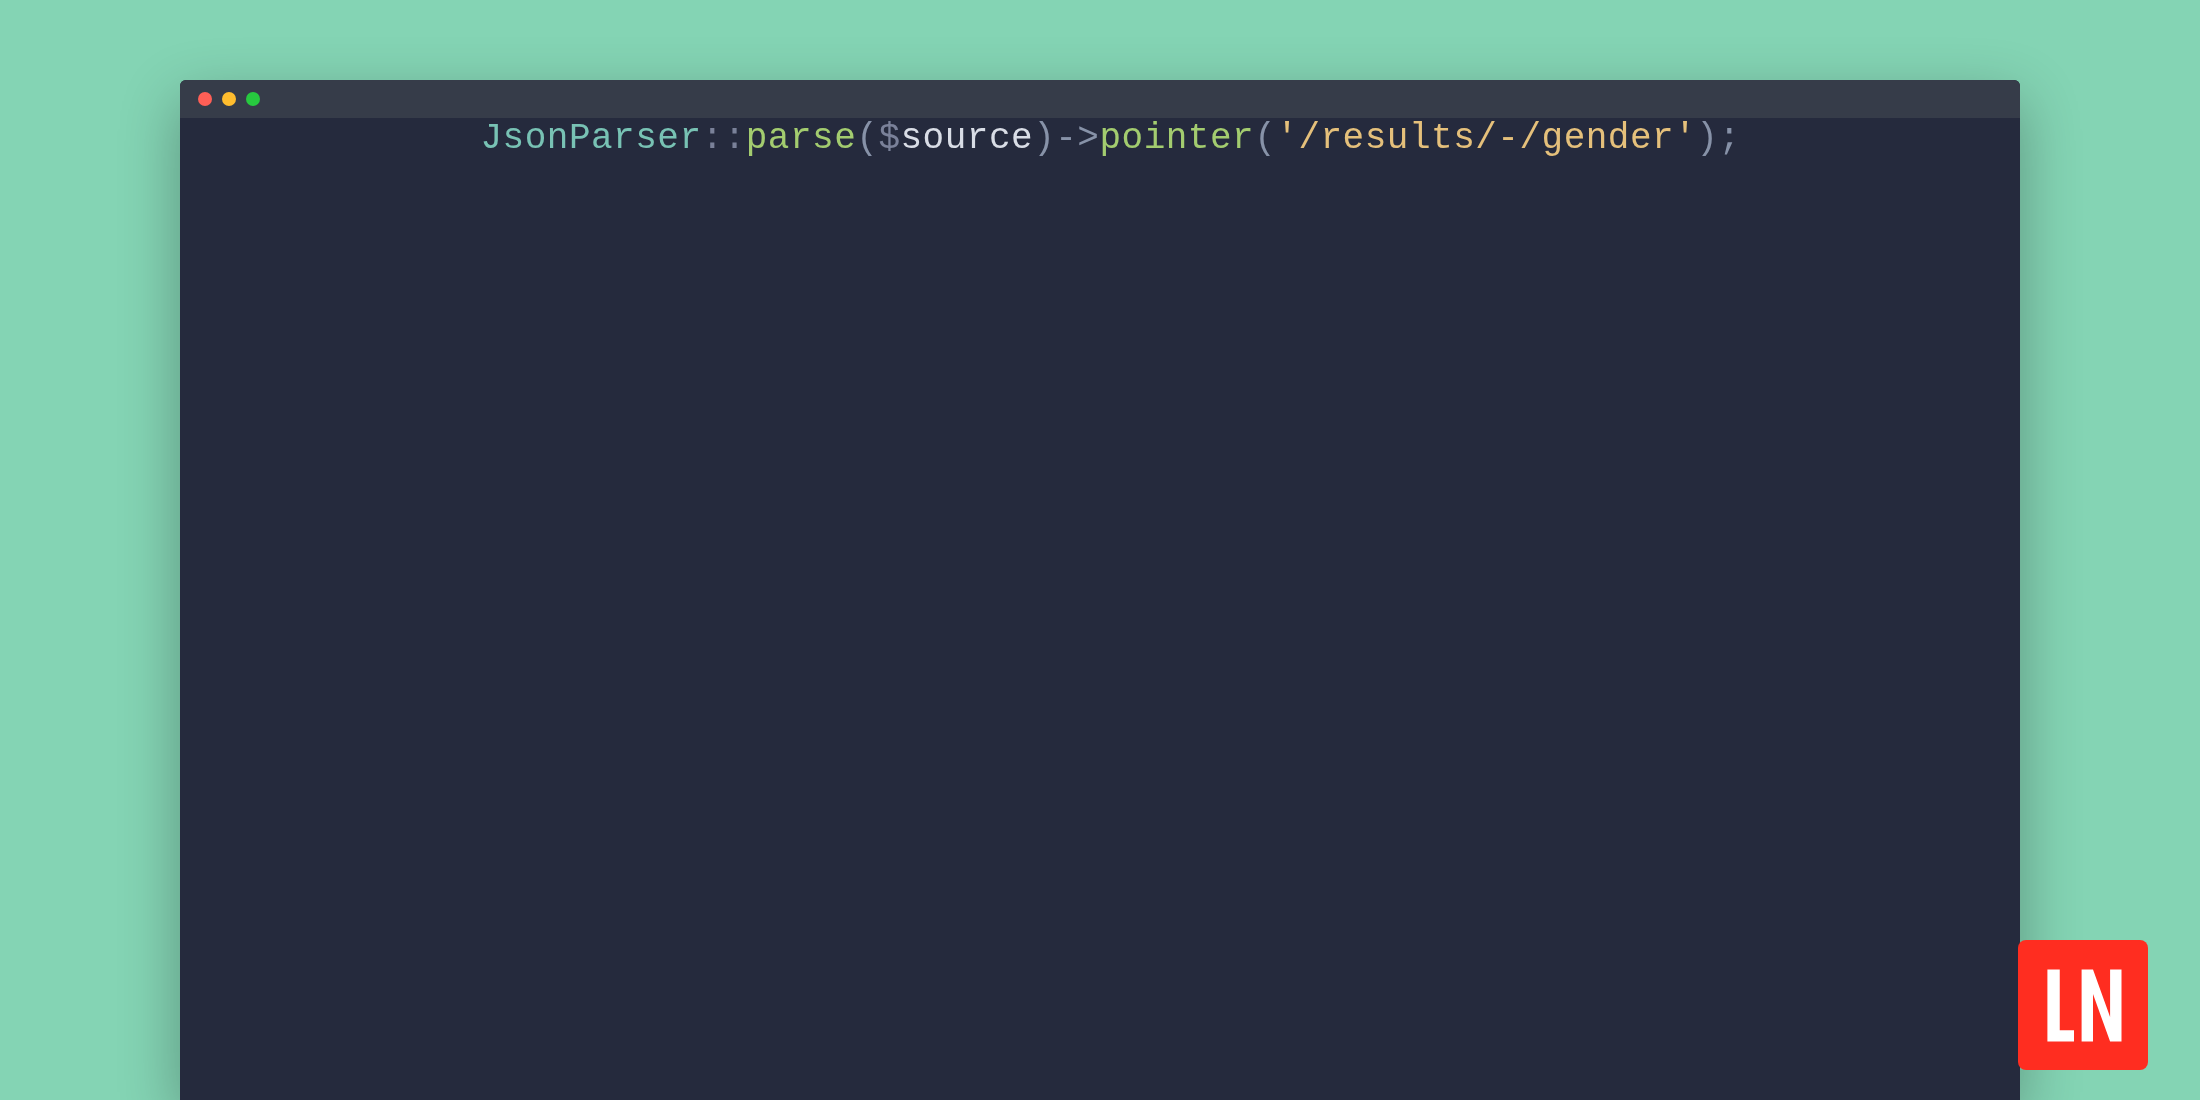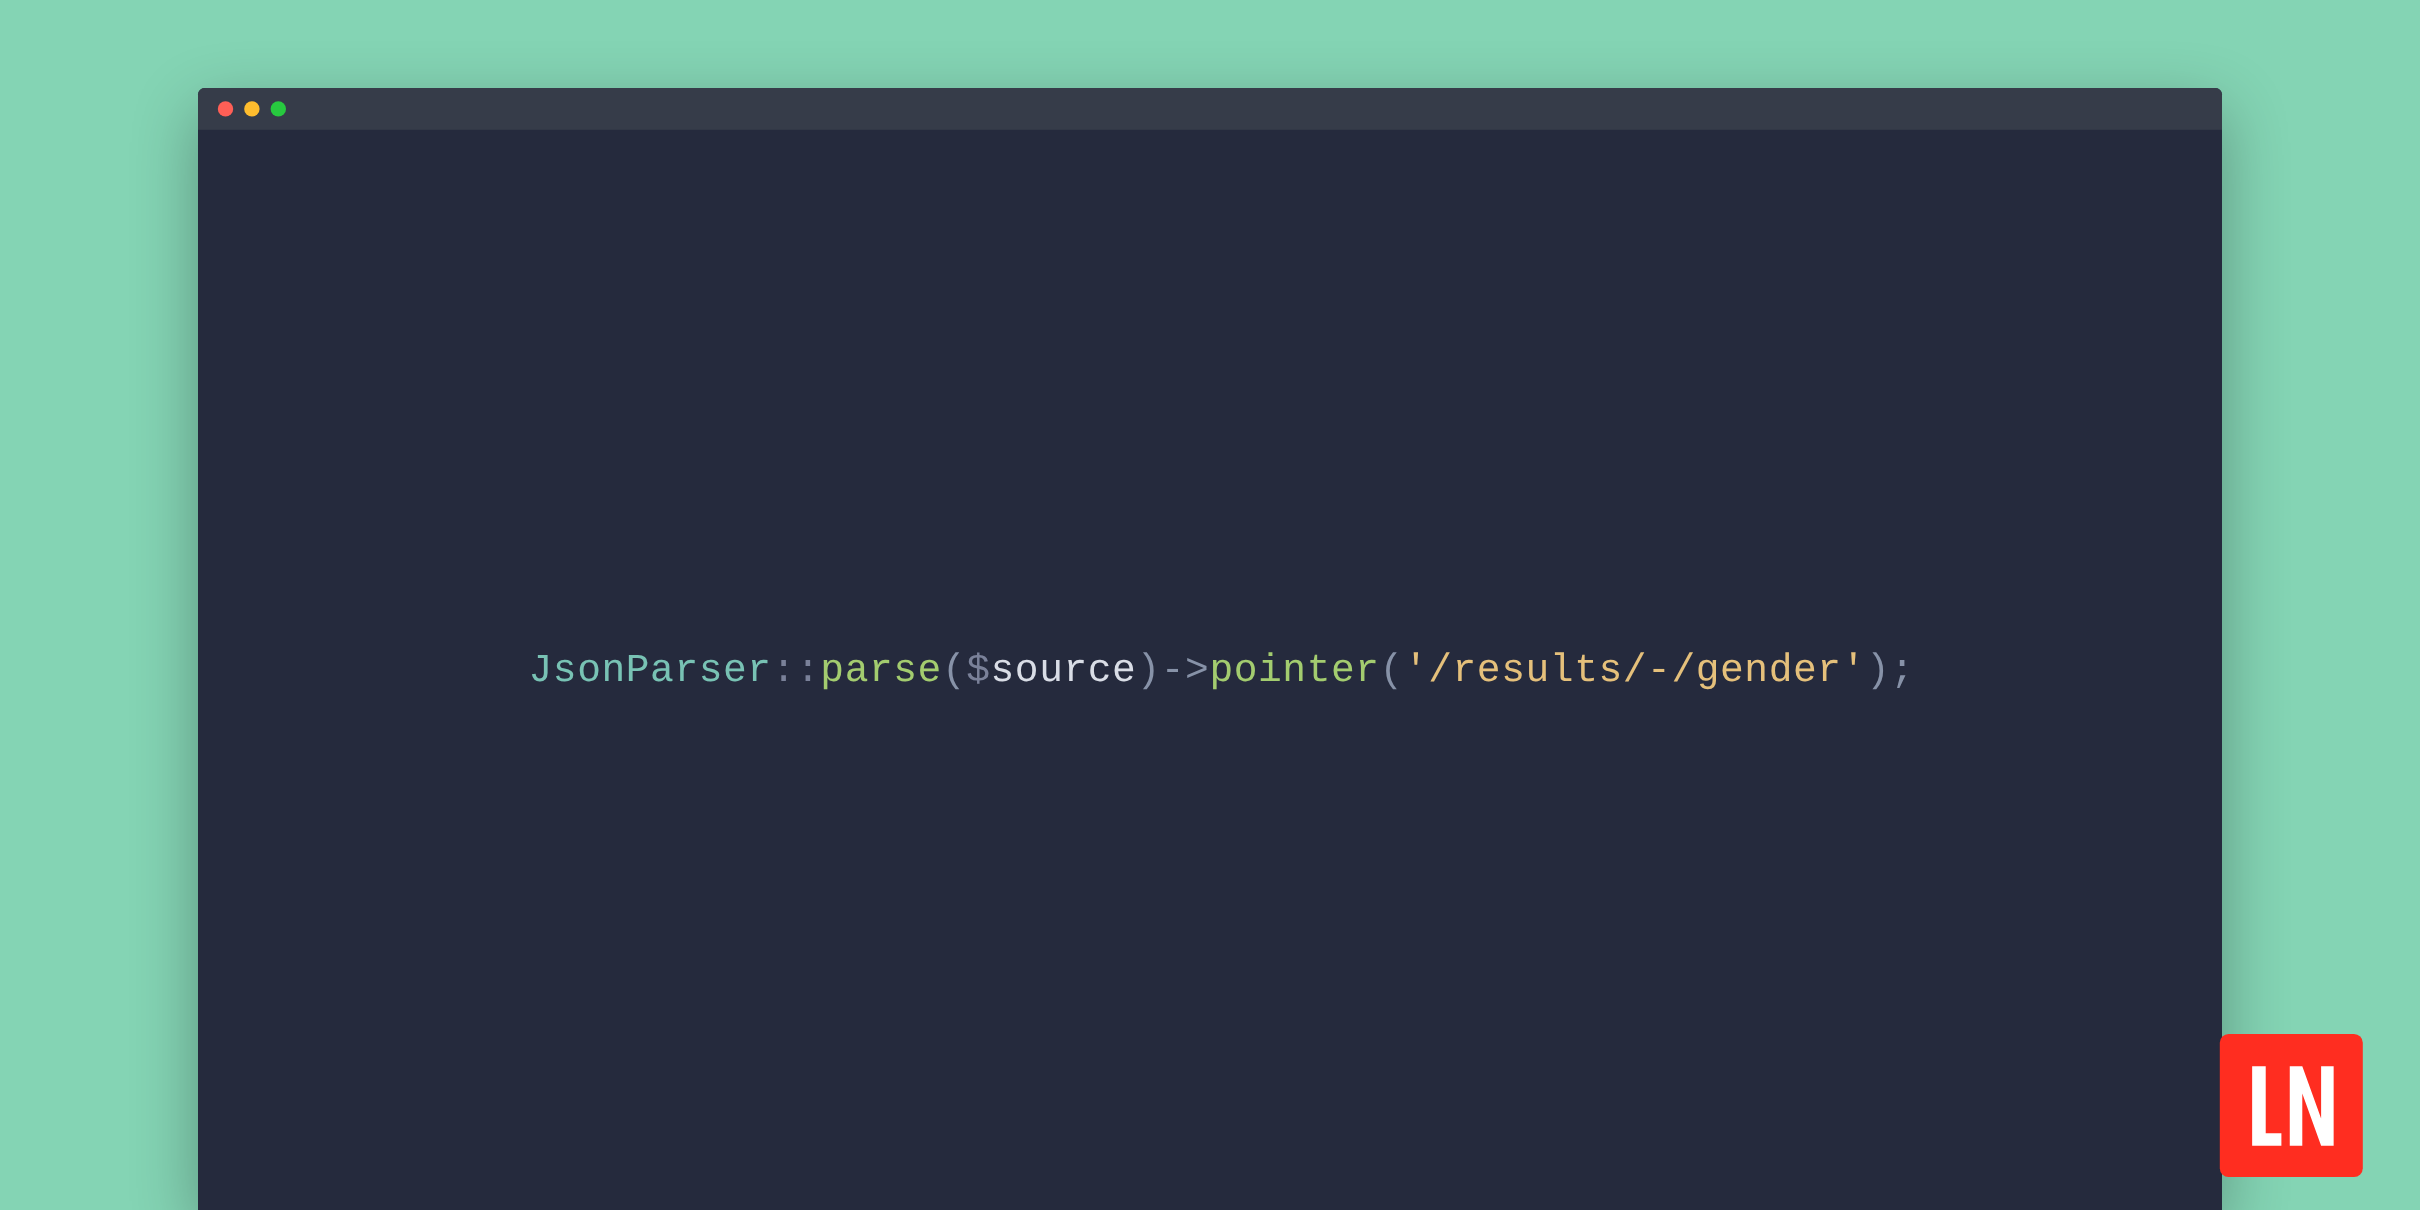--- a/index.html
+++ b/index.html
@@ -48,21 +48,21 @@
       border-radius: 50%;
     }
     
     .tl-red { background: #ff5f56; }
     .tl-yellow { background: #ffbd2e; }
     .tl-green { background: #27c93f; }
     
     .code-area {
       height: calc(100% - 38px);
       display: flex;
-      align-items: center;
+      align-items: flex-start;
       justify-content: center;
       font-family: "SF Mono", "Monaco", "Menlo", "Consolas", "Courier New", monospace;
       font-size: 36px;
       letter-spacing: 0.5px;
       padding-left: 21px;
     }
     
     .code-line {
       white-space: nowrap;
     }

